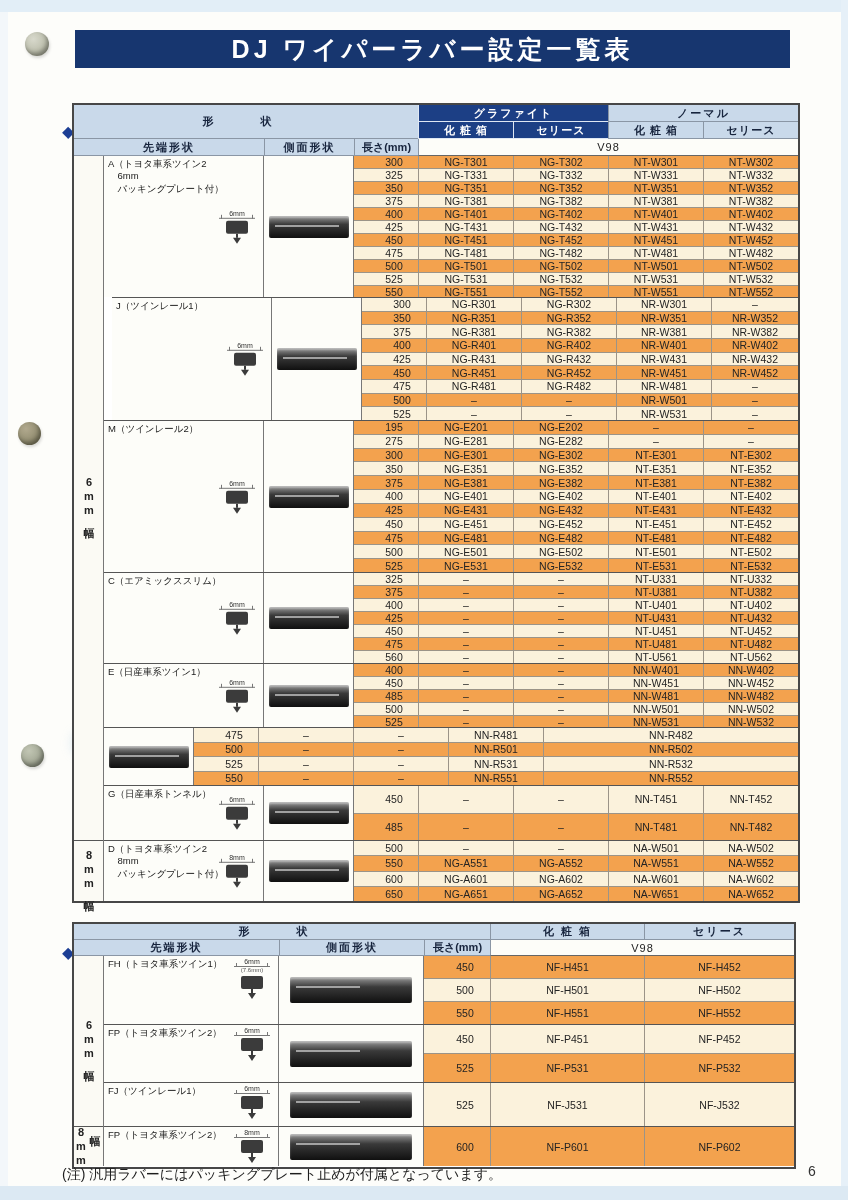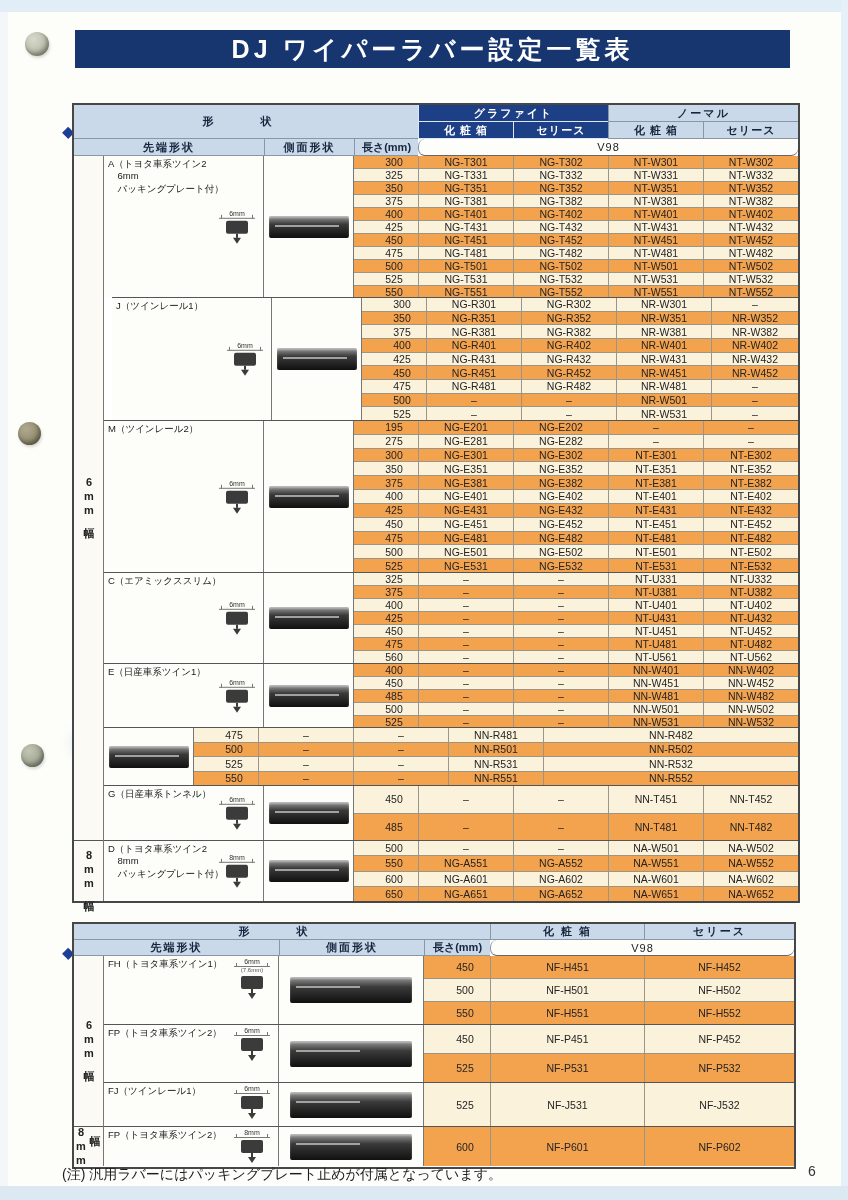--- a/index.html
+++ b/index.html
@@ -37,21 +37,21 @@
   .whitecell{background:#fdfdf9;color:#222;border-left:1px solid #8a96a5;border-bottom:1px solid #666;font-weight:normal;letter-spacing:1px;}
   .noBL{border-left:none!important;}
   .hr-top{display:flex;height:34px;}
   .hc-shape{width:344px;height:34px;letter-spacing:18px;}
   .hr-right{width:380px;display:flex;flex-direction:column;}
   .hr-r1,.hr-r2{display:flex;height:17px;}
   .hc-graphite,.hc-normal{width:190px;height:17px;}
   .w95h{width:95px;height:17px;letter-spacing:1px;}
   .hr3{display:flex;height:17px;}
   .w190{width:190px;}.w90{width:90px;}.w64h{width:64px;letter-spacing:0;}
-  .flex1{flex:1;border-radius:7px;}
+  .flex1{flex:1;}
   
   .tbody{display:flex;}
   .t1 .tbody{height:745px;}
   .t2 .tbody{height:210px;}
   .bandcol{width:30px;display:flex;flex-direction:column;border-right:1px solid #777;background:#fbfaf4;}
   .bandcell{display:flex;align-items:center;justify-content:center;
             writing-mode:vertical-lr;text-orientation:upright;
             font-size:11px;font-weight:bold;color:#222;letter-spacing:2px;}
   .bandcell + .bandcell{border-top:1.4px solid #555;}
   .gcol{flex:1;display:flex;flex-direction:column;}

